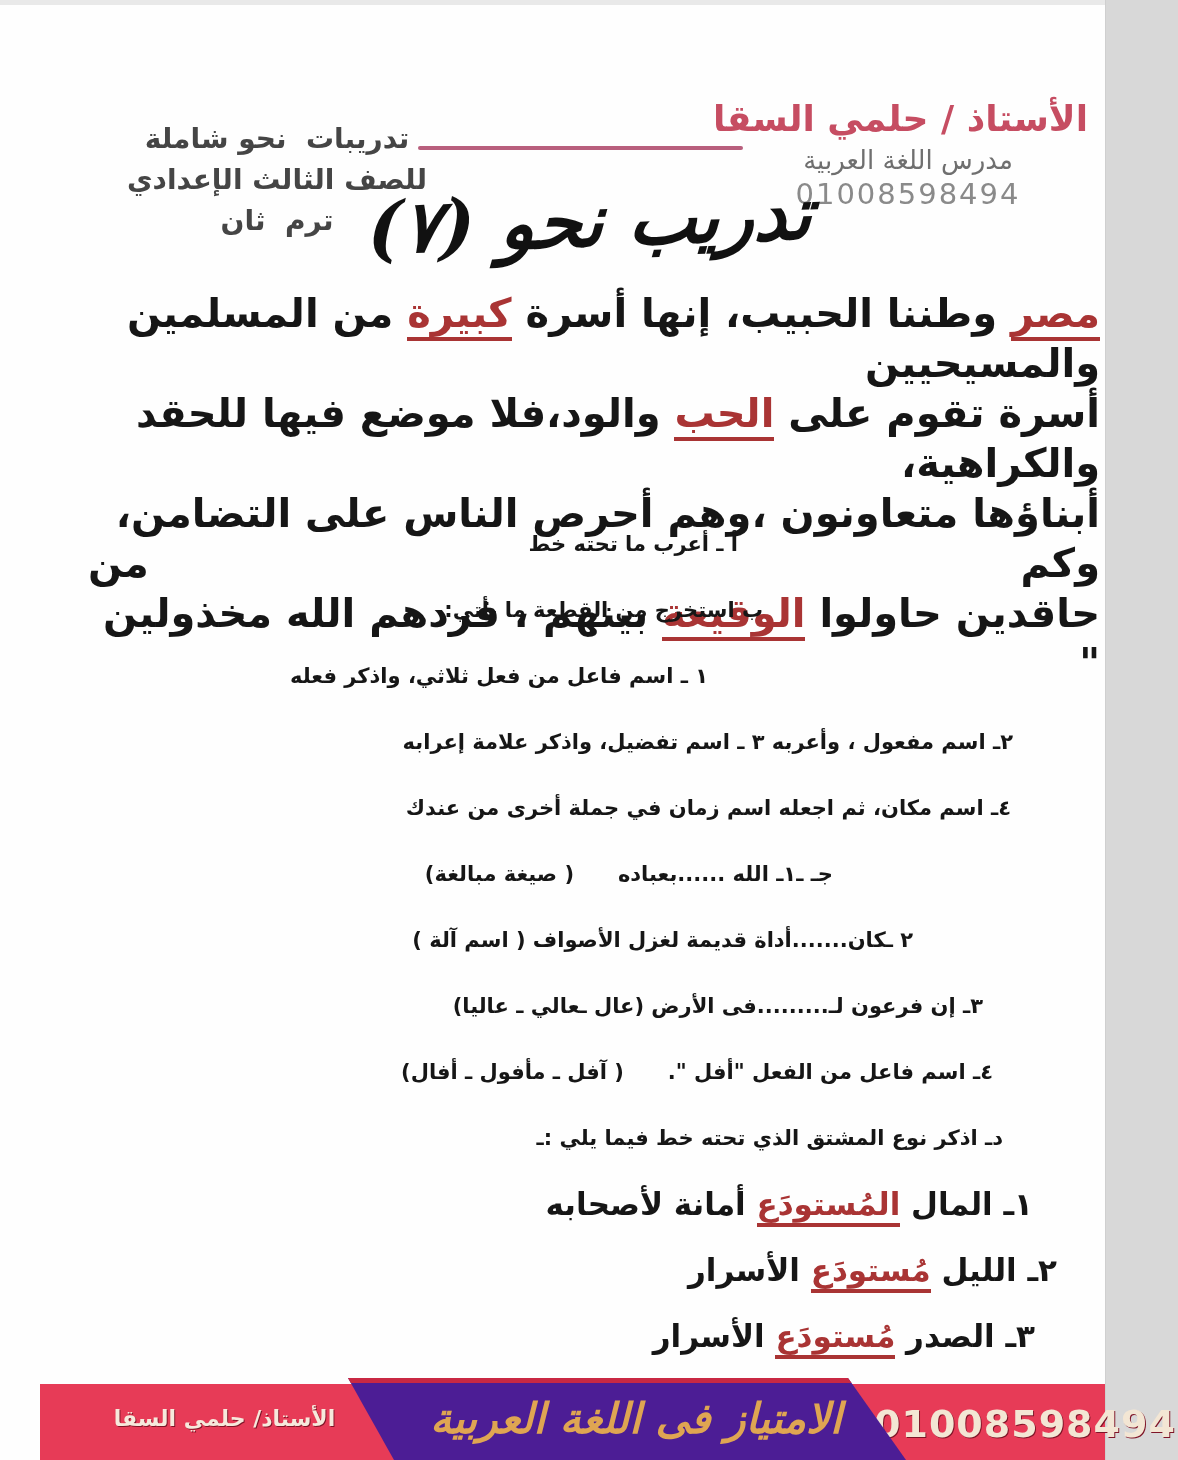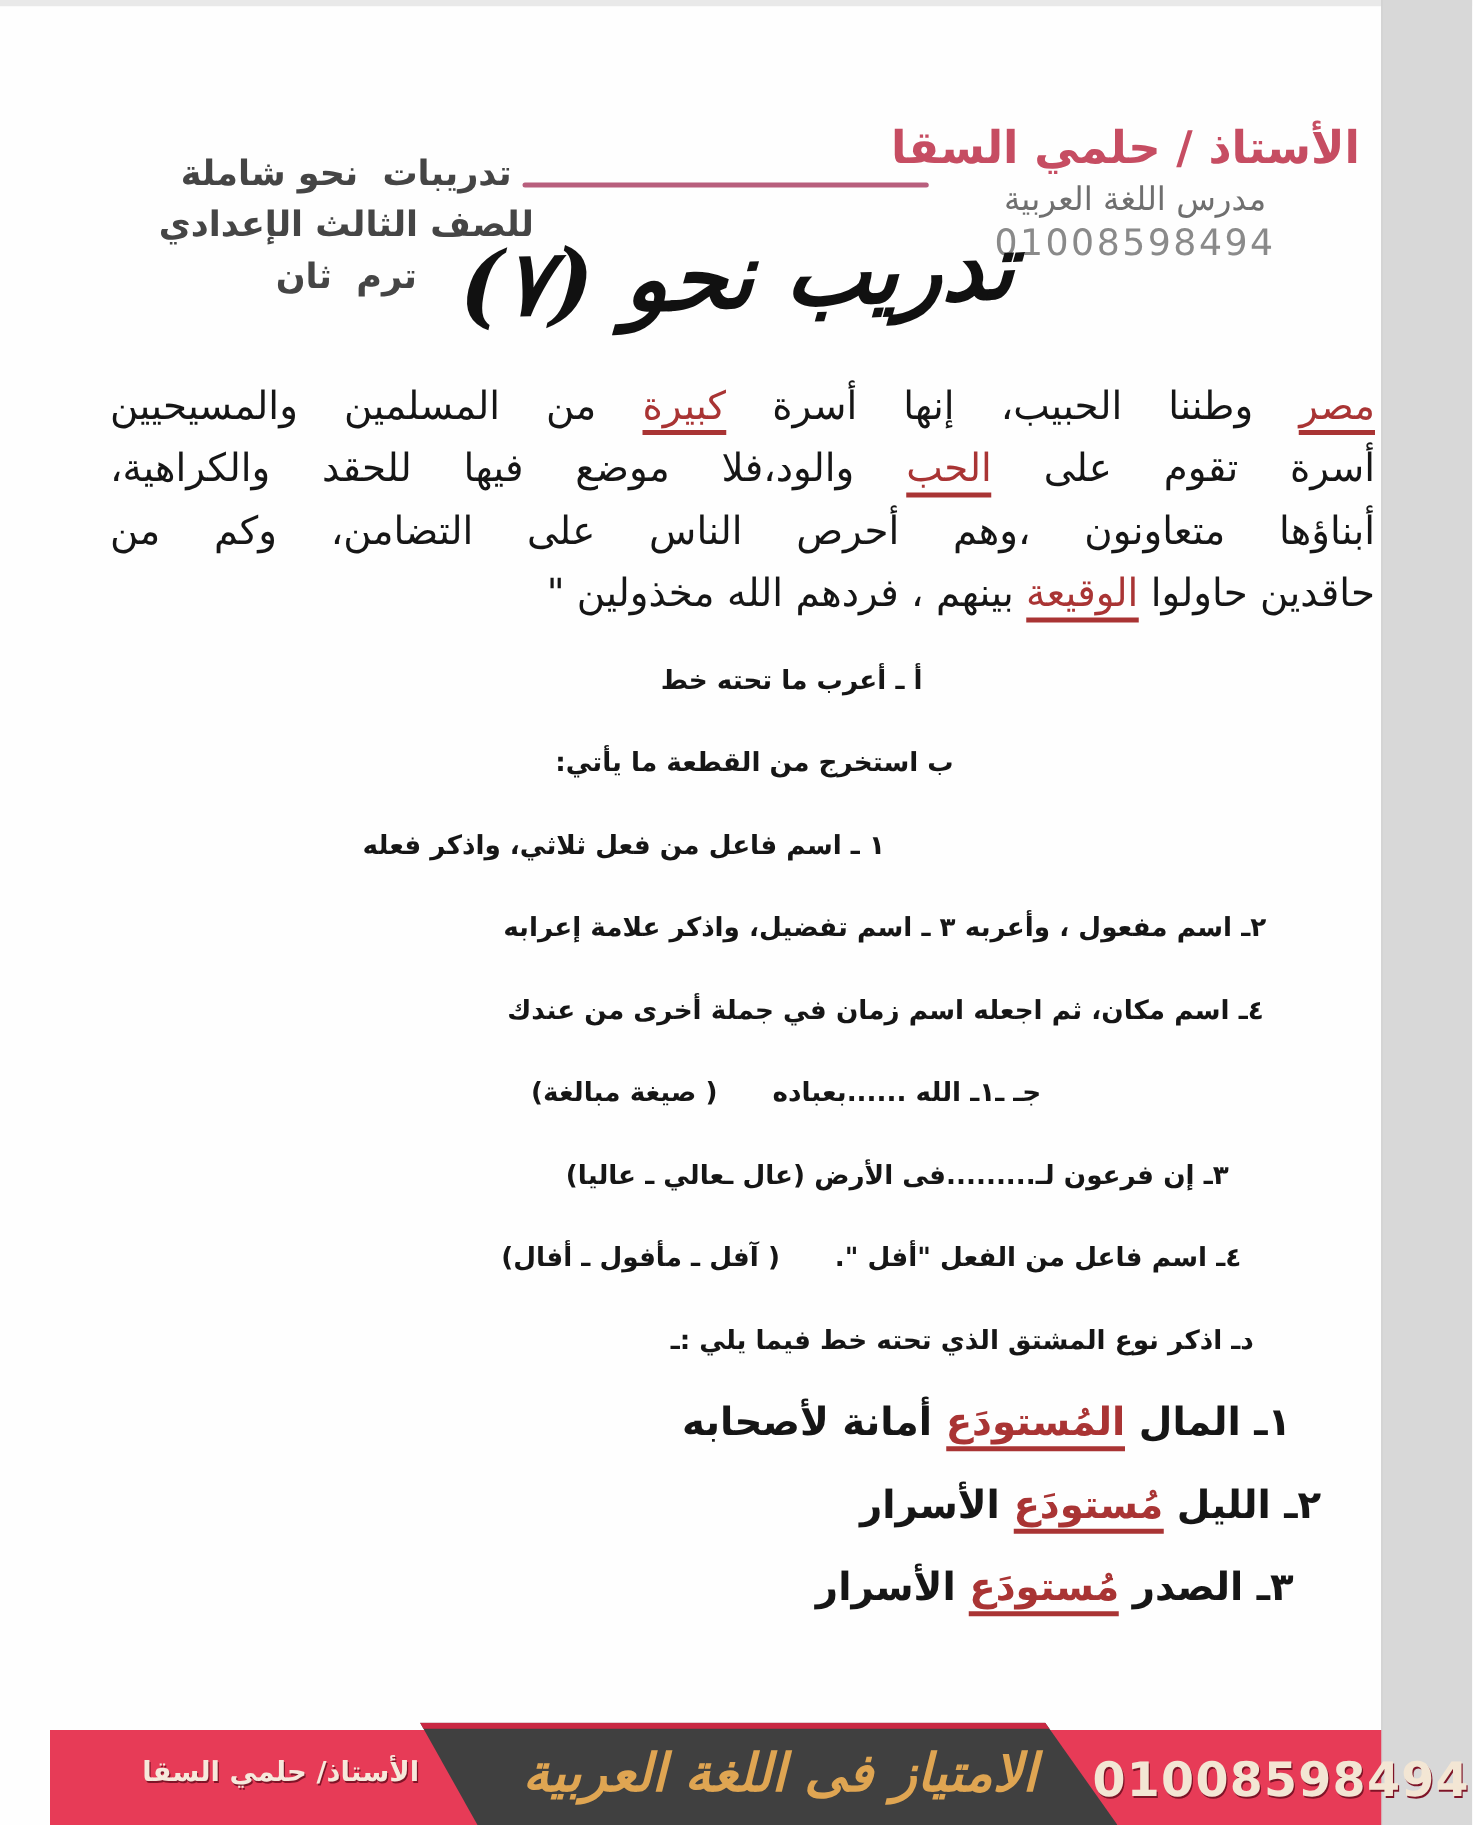--- a/index.html
+++ b/index.html
@@ -46,24 +46,24 @@
   .main-title {
     position: absolute; top: 178px; left: 330px; width: 520px;
     direction: rtl; text-align: center;
     font-family: "DejaVu Serif", serif;
     font-size: 72px; font-weight: bold; font-style: italic;
     color: #111111;
     transform: rotate(-2deg) skewX(-4deg);
   }
   
   .passage {
-    position: absolute; top: 300px; left: 88px; right: 78px;
+    position: absolute; top: 288px; left: 88px; right: 78px;
     direction: rtl;
-    font-weight: normal; color: #161616;
-    font-size: 31px;
+    font-weight: bold; color: #161616;
+    font-size: 40px;
   }
   .passage-line {
     line-height: 50px;
     text-align: right;
     text-align-last: justify;
     white-space: normal;
   }
   .passage-line.lastline { text-align-last: right; }
   .hl {
     color: #a93434;
@@ -85,22 +85,22 @@
   .q.big { font-size: 31px; }
   
   .footer {
     position: absolute; left: 0; right: 73px; bottom: 0; height: 82px;
   }
   .footer-red {
     position: absolute; left: 40px; right: 0; top: 6px; bottom: 0;
     background: #e73b57;
   }
   .footer-black {
-    position: absolute; left: 324px; top: 0; bottom: 0; width: 570px;
-    background: #404040;
+    position: absolute; left: 336px; top: 0; bottom: 0; width: 570px;
+    background: #4c1d95;
     clip-path: polygon(12px 0, 512px 0, 570px 100%, 58px 100%);
   }
   .footer-black::before {
     content: ""; position: absolute; top: 0; left: 0; right: 0; height: 5px;
     background: #c92843;
   }
   .footer-center-label {
     position: absolute; left: 70px; right: 40px; top: 16px;
     text-align: center;
     font-family: "DejaVu Serif", serif;
@@ -153,20 +153,21 @@
     <div class="passage-line lastline"><span>حاقدين حاولوا </span><span class="hl">الوقيعة</span><span> بينهم ، فردهم الله مخذولين "</span></div>
   </div>
 
   <div class="questions">
     <div class="q" style="margin-right:365px">أ ـ أعرب ما تحته خط</div>
     <div class="q" style="margin-right:340px">ب استخرج من القطعة ما يأتي:</div>
     <div class="q" style="margin-right:395px">١ ـ اسم فاعل من فعل ثلاثي، واذكر فعله</div>
     <div class="q" style="margin-right:90px">٢ـ اسم مفعول ، وأعربه ٣ ـ اسم تفضيل، واذكر علامة إعرابه</div>
     <div class="q" style="margin-right:92px">٤ـ اسم مكان، ثم اجعله اسم زمان في جملة أخرى من عندك</div>
     <div class="q" style="margin-right:270px">جـ ـ١ـ الله ......بعباده      ( صيغة مبالغة)</div>
+    <div class="q" style="margin-right:190px">٢ ـكان.......أداة قديمة لغزل الأصواف ( اسم آلة )</div>
     <div class="q" style="margin-right:120px">٣ـ إن فرعون لـ.........فى الأرض (عال ـعالي ـ عاليا)</div>
     <div class="q" style="margin-right:110px">٤ـ اسم فاعل من الفعل "أفل ".      ( آفل ـ مأفول ـ أفال)</div>
     <div class="q" style="margin-right:100px">دـ اذكر نوع المشتق الذي تحته خط فيما يلي :ـ</div>
     <div class="q big" style="margin-right:70px"><span>١ـ المال </span><span class="hl">المُستودَع</span><span> أمانة لأصحابه</span></div>
     <div class="q big" style="margin-right:46px"><span>٢ـ الليل </span><span class="hl">مُستودَع</span><span> الأسرار</span></div>
     <div class="q big" style="margin-right:68px"><span>٣ـ الصدر </span><span class="hl">مُستودَع</span><span> الأسرار</span></div>
   </div>
 
   <div class="footer">
     <div class="footer-red">

